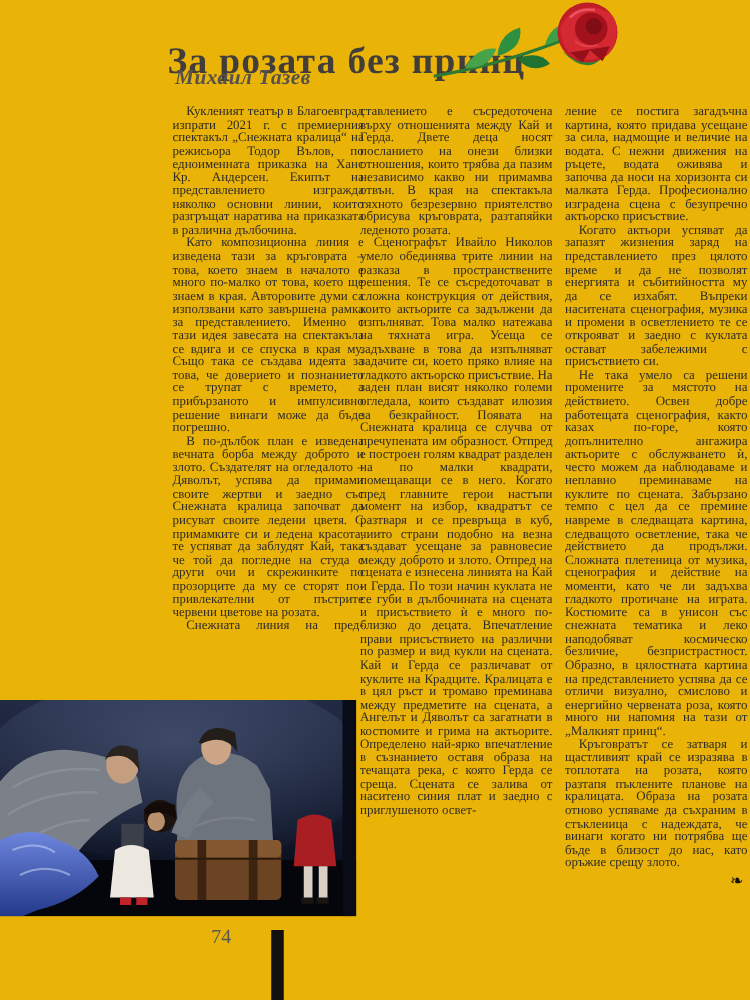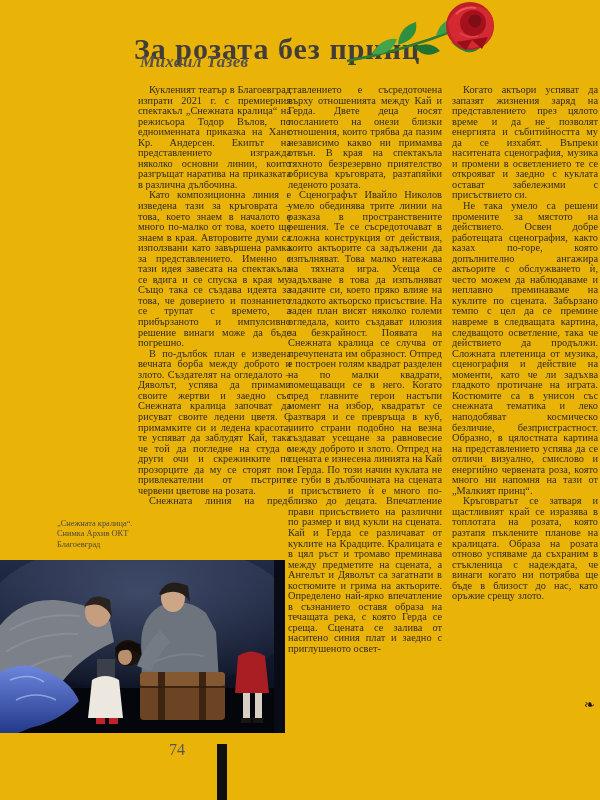--- a/index.html
+++ b/index.html
@@ -66,28 +66,28 @@
       <p class="indent">Кукленият театър в Благоевград изпрати 2021 г. с премиерния спектакъл „Снежната кралица“ на режисьора Тодор Вълов, по едноименната приказка на Ханс Кр. Андерсен. Екипът на представлението изгражда няколко основни линии, които разгръщат наратива на приказката в различна дълбочина.</p>
       <p class="indent">Като композиционна линия е изведена тази за кръговрата – това, което знаем в началото е много по-малко от това, което ще знаем в края. Авторовите думи са използвани като завършена рамка за представлението. Именно с тази идея завесата на спектакъла се вдига и се спуска в края му. Също така се създава идеята за това, че доверието и познанието се трупат с времето, а прибързаното и импулсивно решение винаги може да бъде погрешно.</p>
       <p class="indent">В по-дълбок план е изведена вечната борба между доброто и злото. Създателят на огледалото – Дяволът, успява да примами своите жертви и заедно със Снежната кралица започват да рисуват своите ледени цветя. С примамките си и ледена красота, те успяват да заблудят Кай, така че той да погледне на студа с други очи и скрежинките по прозорците да му се сторят по-привлекателни от пъстрите червени цветове на розата.</p>
       <p class="indent stretch">Снежната линия на пред-</p>
     </div>
   <div class="col col2">
       <p class="">ставлението е съсредоточена върху отношенията между Кай и Герда. Двете деца носят посланието на онези близки отношения, които трябва да пазим независимо какво ни примамва отвън. В края на спектакъла тяхното безрезервно приятелство обрисува кръговрата, разтапяйки леденото розата.</p>
       <p class="indent">Сценографът Ивайло Николов умело обединява трите линии на разказа в пространствените решения. Те се съсредоточават в сложна конструкция от действия, които актьорите са задължени да изпълняват. Това малко натежава на тяхната игра. Усеща се задъхване в това да изпълняват задачите си, което пряко влияе на гладкото актьорско присъствие. На заден план висят няколко големи огледала, които създават илюзия за безкрайност. Появата на Снежната кралица се случва от пречупената им образност. Отпред е построен голям квадрат разделен на по малки квадрати, помещаващи се в него. Когато пред главните герои настъпи момент на избор, квадратът се разтваря и се превръща в куб, чиито страни подобно на везна създават усещане за равновесие между доброто и злото. Отпред на сцената е изнесена линията на Кай и Герда. По този начин куклата не се губи в дълбочината на сцената и присъствието ѝ е много по-близко до децата. Впечатление прави присъствието на различни по размер и вид кукли на сцената. Кай и Герда се различават от куклите на Крадците. Кралицата е в цял ръст и тромаво преминава между предметите на сцената, а Ангелът и Дяволът са загатнати в костюмите и грима на актьорите. Определено най-ярко впечатление в съзнанието оставя образа на течащата река, с която Герда се среща. Сцената се залива от наситено синия плат и заедно с приглушеното освет-</p>
     </div>
   <div class="col col3">
+      <p class="">ление се постига загадъчна картина, която придава усещане за сила, надмощие и величие на водата. С нежни движения на ръцете, водата оживява и започва да носи на хоризонта си малката Герда. Професионално изградена сцена с безупречно актьорско присъствие.</p>
       <p class="indent">Когато актьори успяват да запазят жизнения заряд на представлението през цялото време и да не позволят енергията и събитийността му да се изхабят. Въпреки наситената сценография, музика и промени в осветлението те се открояват и заедно с куклата остават забележими с присъствието си.</p>
       <p class="indent">Не така умело са решени промените за мястото на действието. Освен добре работещата сценография, както казах по-горе, която допълнително ангажира актьорите с обслужването ѝ, често можем да наблюдаваме и неплавно преминаваме на куклите по сцената. Забързано темпо с цел да се премине навреме в следващата картина, следващото осветление, така че действието да продължи. Сложната плетеница от музика, сценография и действие на моменти, като че ли задъхва гладкото протичане на играта. Костюмите са в унисон със снежната тематика и леко наподобяват космическо безличие, безпристрастност. Образно, в цялостната картина на представлението успява да се отличи визуално, смислово и енергийно червената роза, която много ни напомня на тази от „Малкият принц“.</p>
       <p class="indent">Кръговратът се затваря и щастливият край се изразява в топлотата на розата, която разтапя пъклените планове на кралицата. Образа на розата отново успяваме да съхраним в стъкленица с надеждата, че винаги когато ни потрябва ще бъде в близост до нас, като оръжие срещу злото.</p>
     </div>
 
   <span class="endmark">❧</span>
 
-  <div class="caption">„Снежната кралица“. Снимка Архив ОКТ Благоевград</div>
 
   <svg class="photo" viewBox="0 0 285 173" aria-hidden="true">
     <defs>
       <linearGradient id="bgG" x1="0" y1="0" x2="0" y2="1">
         <stop offset="0" stop-color="#222b44"></stop>
           <stop offset="0.6" stop-color="#10172a"></stop>
           <stop offset="1" stop-color="#05070f"></stop>
       </linearGradient>
       <linearGradient id="bluC" x1="0" y1="0" x2="0" y2="1">
         <stop offset="0" stop-color="#6d86dd"></stop>

